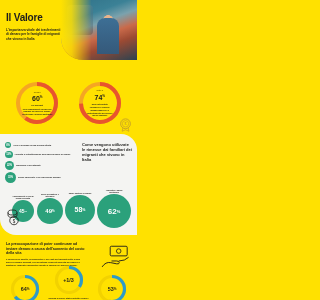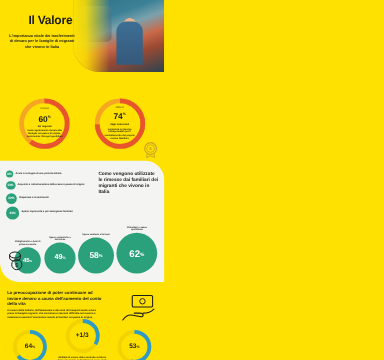--- a/index.html
+++ b/index.html
@@ -28,21 +28,21 @@
   .hero-photo::after {
     content: ""; position: absolute; left: 8%; top: 8%;
     width: 26px; height: 30px; border-radius: 4px;
     background: linear-gradient(140deg, rgba(255,255,255,.18), rgba(0,0,0,.22));
   }
   .hero-fade {
     position: absolute; right: 0; top: 0; width: 76px; height: 60px;
     background: linear-gradient(90deg, #FFE100 0%, rgba(255,225,0,.85) 14%, rgba(255,225,0,0) 40%);
     border-bottom-left-radius: 22px;
   }
-  .hero-text { position: absolute; left: 6px; top: 12px; width: 72px; z-index: 3; text-align: center; }
+  .hero-text { position: absolute; left: 6px; top: 12px; width: 72px; z-index: 3; }
   .title {
     font-size: 10px; line-height: 11px; font-weight: bold;
     color: #1d1d1b; letter-spacing: -.2px;
   }
   .subtitle {
     margin-top: 5px; font-size: 3.2px; line-height: 4.4px;
     color: #1d1d1b; font-weight: 600; width: 58px;
   }
 
   
@@ -83,21 +83,21 @@
     font-weight: bold; font-size: 2.6px;
   }
   .list-label { font-size: 2.1px; line-height: 2.8px; color: #1d1d1b; font-weight: 600; }
   .panel-heading {
     width: 50px; flex: none; font-size: 4px; line-height: 5px;
     font-weight: bold; color: #1d1d1b; padding-top: 2px;
   }
 
   
   .bubbles {
-    position: relative; display: flex; align-items: flex-end;
+    position: relative; display: flex; align-items: center;
     justify-content: flex-end; gap: 2px; margin-top: 3px; padding-right: 1px;
   }
   .bubble-wrap { display: flex; flex-direction: column; align-items: center; }
   .bubble-cap { font-size: 1.9px; line-height: 2.3px; color: #1d1d1b; font-weight: 700; text-align: center; margin-bottom: 1px; max-width: 24px; }
   .bubble {
     border-radius: 50%; background: #2BA17B; color: #fff;
     display: flex; align-items: center; justify-content: center;
     font-weight: bold;
   }
   .bubble sup { font-size: .5em; }

